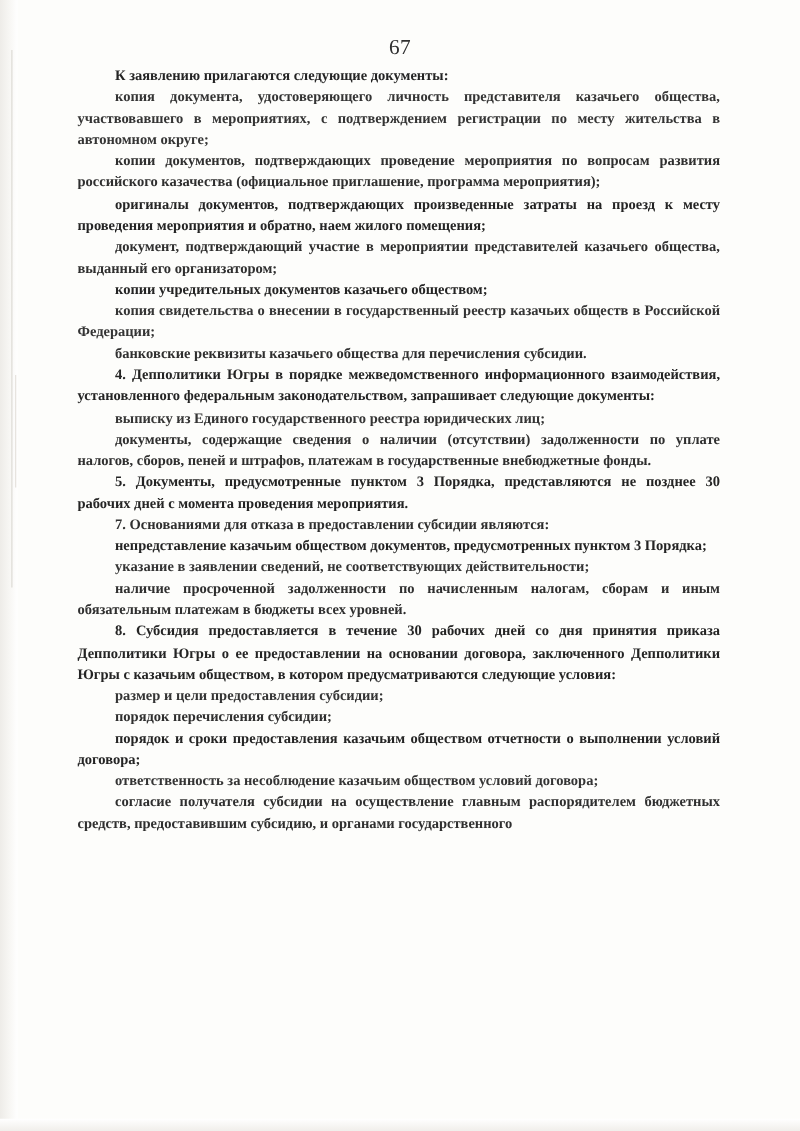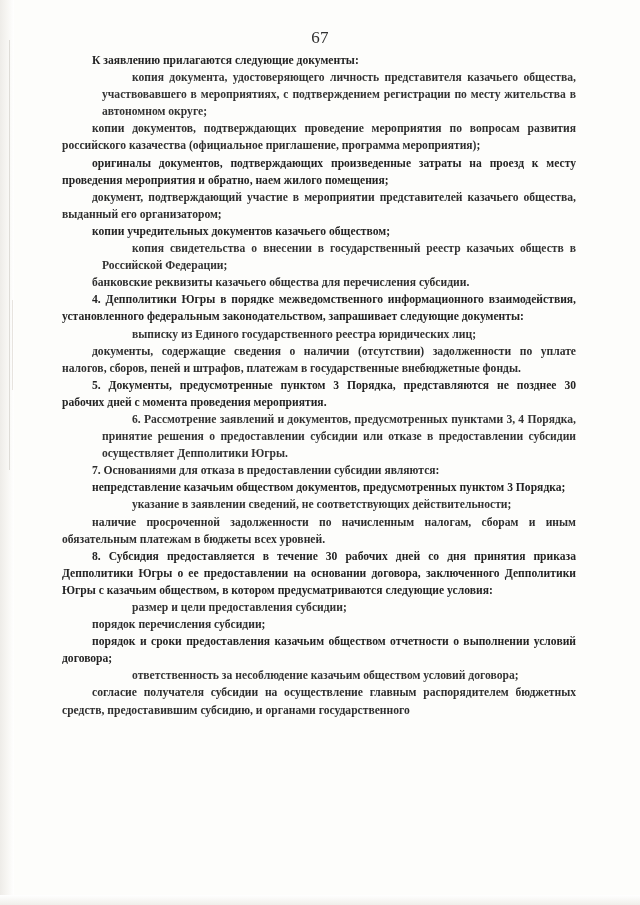--- a/index.html
+++ b/index.html
@@ -84,21 +84,21 @@
     color: #262626;
     -webkit-font-smoothing: none;
   }
   p.para.indent {
     text-indent: 30px;
     font-weight: bold;
   }
   
   p.para.fade-a { color: #2f2f2f; }
   p.para.fade-b { color: #242424; }
-  p.para.fade-c { color: #343434; margin-left: 40px; }
+  p.para.fade-c { color: #343434; }
 </style>
 </head>
 <body>
 
 <div class="page">
   <div class="scan-edge-left"></div>
   <div class="scan-line-1"></div>
   <div class="scan-line-2"></div>
 
   <div class="page-number">67</div>
@@ -109,21 +109,20 @@
       <p class="para indent fade-a">копии документов, подтверждающих проведение мероприятия по вопросам развития российского казачества (официальное приглашение, программа мероприятия);</p>
       <p class="para indent fade-b">оригиналы документов, подтверждающих произведенные затраты на проезд к месту проведения мероприятия и обратно, наем жилого помещения;</p>
       <p class="para indent fade-a">документ, подтверждающий участие в мероприятии представителей казачьего общества, выданный его организатором;</p>
       <p class="para indent fade-b">копии учредительных документов казачьего обществом;</p>
       <p class="para indent fade-c">копия свидетельства о внесении в государственный реестр казачьих обществ в Российской Федерации;</p>
       <p class="para indent fade-a">банковские реквизиты казачьего общества для перечисления субсидии.</p>
       <p class="para indent fade-b">4. Депполитики Югры в порядке межведомственного информационного взаимодействия, установленного федеральным законодательством, запрашивает следующие документы:</p>
       <p class="para indent fade-c">выписку из Единого государственного реестра юридических лиц;</p>
       <p class="para indent fade-a">документы, содержащие сведения о наличии (отсутствии) задолженности по уплате налогов, сборов, пеней и штрафов, платежам в государственные внебюджетные фонды.</p>
       <p class="para indent fade-b">5. Документы, предусмотренные пунктом 3 Порядка, представляются не позднее 30 рабочих дней с момента проведения мероприятия.</p>
-      <p class="para indent fade-c">6. Рассмотрение заявлений и документов, предусмотренных пунктами 3, 4 Порядка, принятие решения о предоставлении субсидии или отказе в предоставлении субсидии осуществляет Депполитики Югры.</p>
       <p class="para indent fade-a">7. Основаниями для отказа в предоставлении субсидии являются:</p>
       <p class="para indent fade-b">непредставление казачьим обществом документов, предусмотренных пунктом 3 Порядка;</p>
       <p class="para indent fade-c">указание в заявлении сведений, не соответствующих действительности;</p>
       <p class="para indent fade-a">наличие просроченной задолженности по начисленным налогам, сборам и иным обязательным платежам в бюджеты всех уровней.</p>
       <p class="para indent fade-b">8. Субсидия предоставляется в течение 30 рабочих дней со дня принятия приказа Депполитики Югры о ее предоставлении на основании договора, заключенного Депполитики Югры с казачьим обществом, в котором предусматриваются следующие условия:</p>
       <p class="para indent fade-c">размер и цели предоставления субсидии;</p>
       <p class="para indent fade-a">порядок перечисления субсидии;</p>
       <p class="para indent fade-b">порядок и сроки предоставления казачьим обществом отчетности о выполнении условий договора;</p>
       <p class="para indent fade-c">ответственность за несоблюдение казачьим обществом условий договора;</p>
       <p class="para indent fade-a">согласие получателя субсидии на осуществление главным распорядителем бюджетных средств, предоставившим субсидию, и органами государственного</p>

